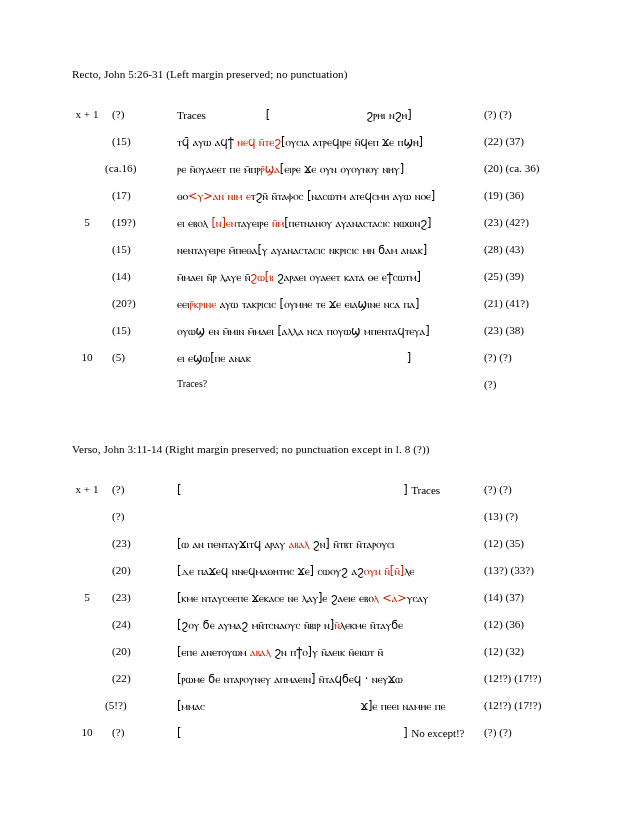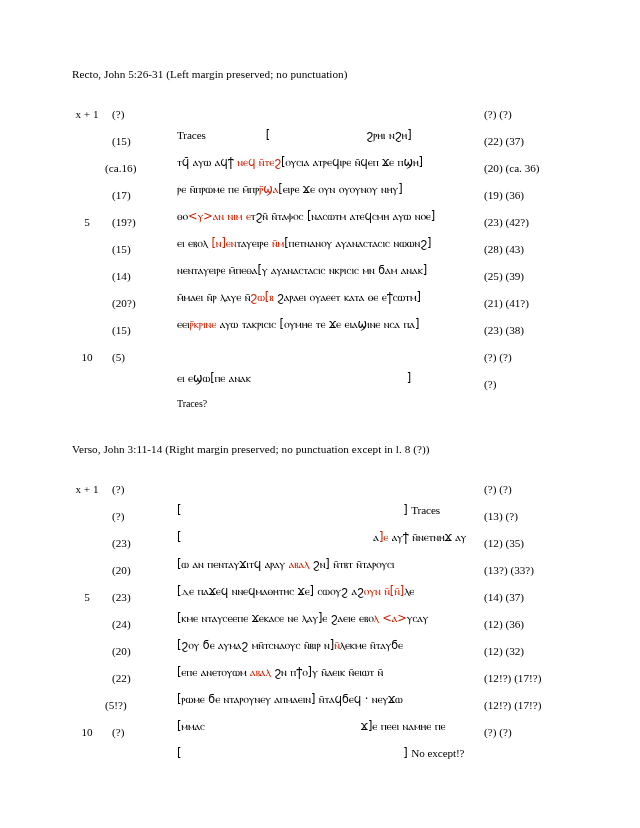--- a/index.html
+++ b/index.html
@@ -77,21 +77,20 @@
   }
   
   .col-text {
     position: absolute;
     left: 105px;
     top: 0px;
     width: 320px;
     font-size: 11.4px;
     font-family: "DejaVu Sans", "Liberation Sans", sans-serif;
     letter-spacing: -0.1px;
-    margin-top: 20px;
   }
   .col-text.latin {
     font-family: "Liberation Serif", "DejaVu Serif", serif;
     font-size: 10px;
   }
   
   .col-figs {
     position: absolute;
     left: 412px;
     top: 0px;
@@ -139,21 +138,21 @@
       <div class="row">
         <span class="col-lineno"></span>
         <span class="col-count">(15)</span>
         <span class="col-text"><span class="cop">ⲧϥ̄ ⲁⲩⲱ ⲁϥϯ </span><span class="cop red">ⲛⲉϥ ⲛ̄ⲧⲉϩ</span><span class="cop">[ⲟⲩⲥⲓⲁ ⲁⲧⲣⲉϥⲓⲣⲉ ⲛ̄ϥⲉⲡ ϫⲉ ⲡϣⲏ]</span></span>
         <span class="col-figs">(22) (37)</span>
       </div>
 
       <div class="row">
         <span class="col-lineno"></span>
         <span class="col-count wide">(ca.16)</span>
-        <span class="col-text"><span class="cop">ⲣⲉ ⲛ̄ⲡⲣⲱⲙⲉ ⲡⲉ ⲙ̄ⲡⲣ</span><span class="cop red">ⲣ̄ϣⲁ</span><span class="cop">[ⲉⲓⲣⲉ ϫⲉ ⲟⲩⲛ ⲟⲩⲟⲩⲛⲟⲩ ⲛⲏⲩ]</span></span>
+        <span class="col-text"><span class="cop">ⲣⲉ ⲛ̄ⲟⲩⲁⲉⲉⲧ ⲡⲉ ⲙ̄ⲡⲣ</span><span class="cop red">ⲣ̄ϣⲁ</span><span class="cop">[ⲉⲓⲣⲉ ϫⲉ ⲟⲩⲛ ⲟⲩⲟⲩⲛⲟⲩ ⲛⲏⲩ]</span></span>
         <span class="col-figs">(20) (ca. 36)</span>
       </div>
 
       <div class="row">
         <span class="col-lineno"></span>
         <span class="col-count">(17)</span>
         <span class="col-text"><span class="cop">ⲑⲟ</span><span class="cop red">&lt;ⲩ&gt;ⲁⲛ ⲛⲓⲙ ⲉ</span><span class="cop">ⲧϩⲛ̄ ⲛ̄ⲧⲁⲫⲟⲥ [ⲛⲁⲥⲱⲧⲙ ⲁⲧⲉϥⲥⲙⲏ ⲁⲩⲱ ⲛⲟⲉ]</span></span>
         <span class="col-figs">(19) (36)</span>
       </div>
 
@@ -181,20 +180,21 @@
       <div class="row">
         <span class="col-lineno"></span>
         <span class="col-count">(20?)</span>
         <span class="col-text"><span class="cop">ⲉⲉⲓ</span><span class="cop red">ⲣ̄ⲕⲣⲓⲛⲉ</span><span class="cop"> ⲁⲩⲱ ⲧⲁⲕⲣⲓⲥⲓⲥ [ⲟⲩⲙⲏⲉ ⲧⲉ ϫⲉ ⲉⲓⲁϣⲓⲛⲉ ⲛⲥⲁ ⲡⲁ]</span></span>
         <span class="col-figs">(21) (41?)</span>
       </div>
 
       <div class="row">
         <span class="col-lineno"></span>
         <span class="col-count">(15)</span>
+        <span class="col-text"><span class="cop">ⲟⲩⲱϣ ⲉⲛ ⲙ̄ⲙⲓⲛ ⲙ̄ⲙⲁⲉⲓ [ⲁⲗⲗⲁ ⲛⲥⲁ ⲡⲟⲩⲱϣ ⲙⲡⲉⲛⲧⲁϥⲧⲉⲩⲁ]</span></span>
         <span class="col-figs">(23) (38)</span>
       </div>
 
       <div class="row">
         <span class="col-lineno">10</span>
         <span class="col-count">(5)</span>
         <span class="col-text"><span class="cop">ⲉⲓ ⲉϣⲱ[ⲡⲉ ⲁⲛⲁⲕ</span><span class="spacer-lg"></span><span class="spacer-md"></span>]</span>
         <span class="col-figs">(?) (?)</span>
       </div>
 
@@ -217,21 +217,20 @@
       <div class="row">
         <span class="col-lineno">x + 1</span>
         <span class="col-count">(?)</span>
         <span class="col-text">[<span class="spacer-lg"></span><span class="spacer-lg"></span><span class="spacer-sm"></span>] <span class="trace-word">Traces</span></span>
         <span class="col-figs">(?) (?)</span>
       </div>
 
       <div class="row">
         <span class="col-lineno"></span>
         <span class="col-count">(?)</span>
-        <span class="col-text">[<span class="spacer-lg"></span><span class="spacer-lg"></span><span class="cop">ⲁ</span><span class="cop red">]ⲉ</span><span class="cop"> ⲁⲩϯ ⲛ̄ⲛⲉⲧⲛⲏϫ ⲁⲩ</span></span>
         <span class="col-figs">(13) (?)</span>
       </div>
 
       <div class="row">
         <span class="col-lineno"></span>
         <span class="col-count">(23)</span>
         <span class="col-text"><span class="cop">[ⲱ ⲁⲛ ⲡⲉⲛⲧⲁⲩϫⲓⲧϥ ⲁⲣⲁⲩ </span><span class="cop red">ⲁⲃⲁⲗ</span><span class="cop"> ϩⲛ] ⲛ̄ⲧⲃⲧ ⲛ̄ⲧⲁⲣⲟⲩⲥⲓ</span></span>
         <span class="col-figs">(12) (35)</span>
       </div>
 

